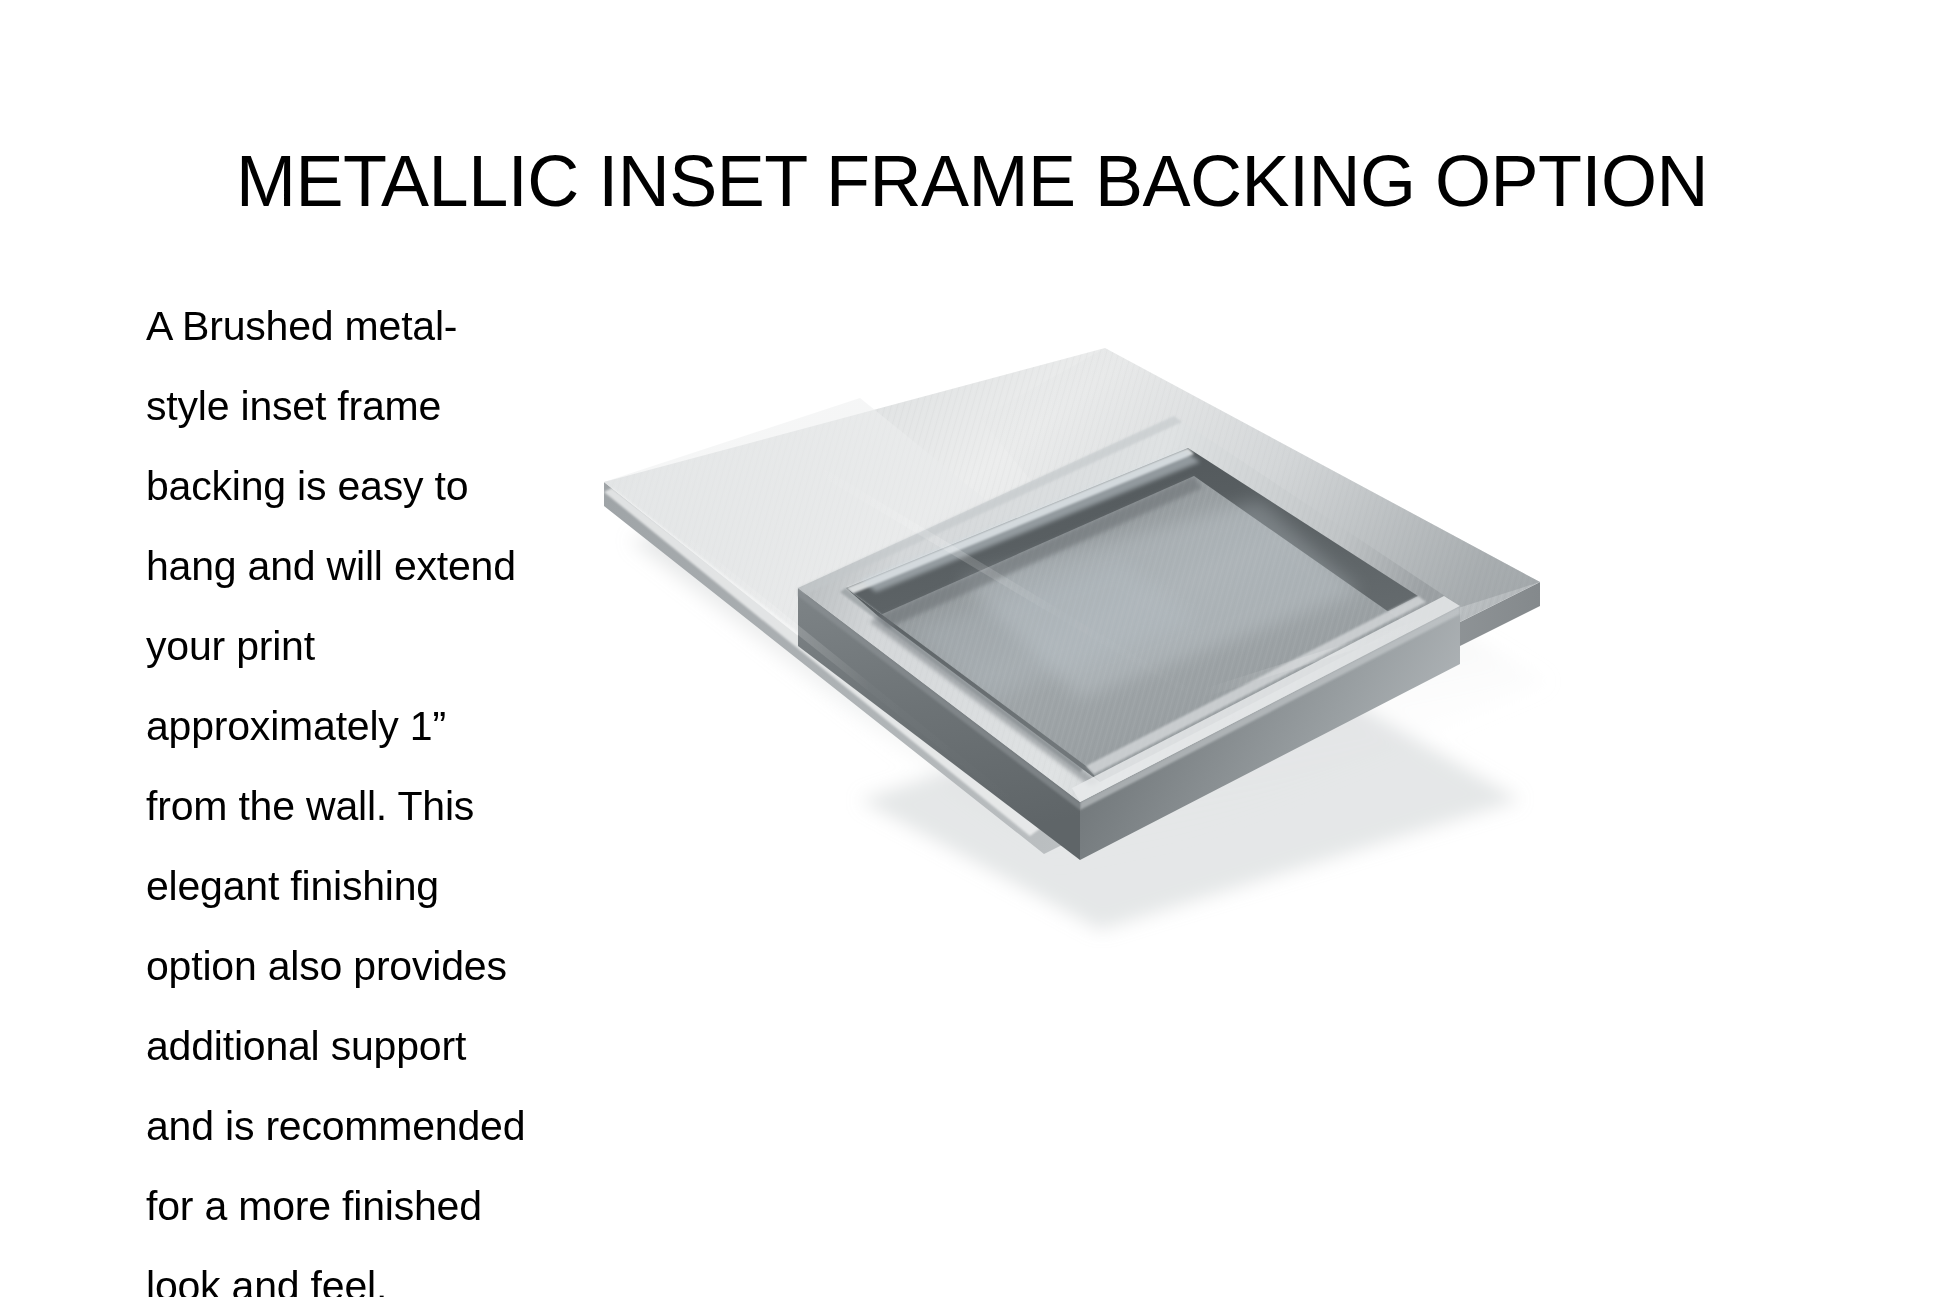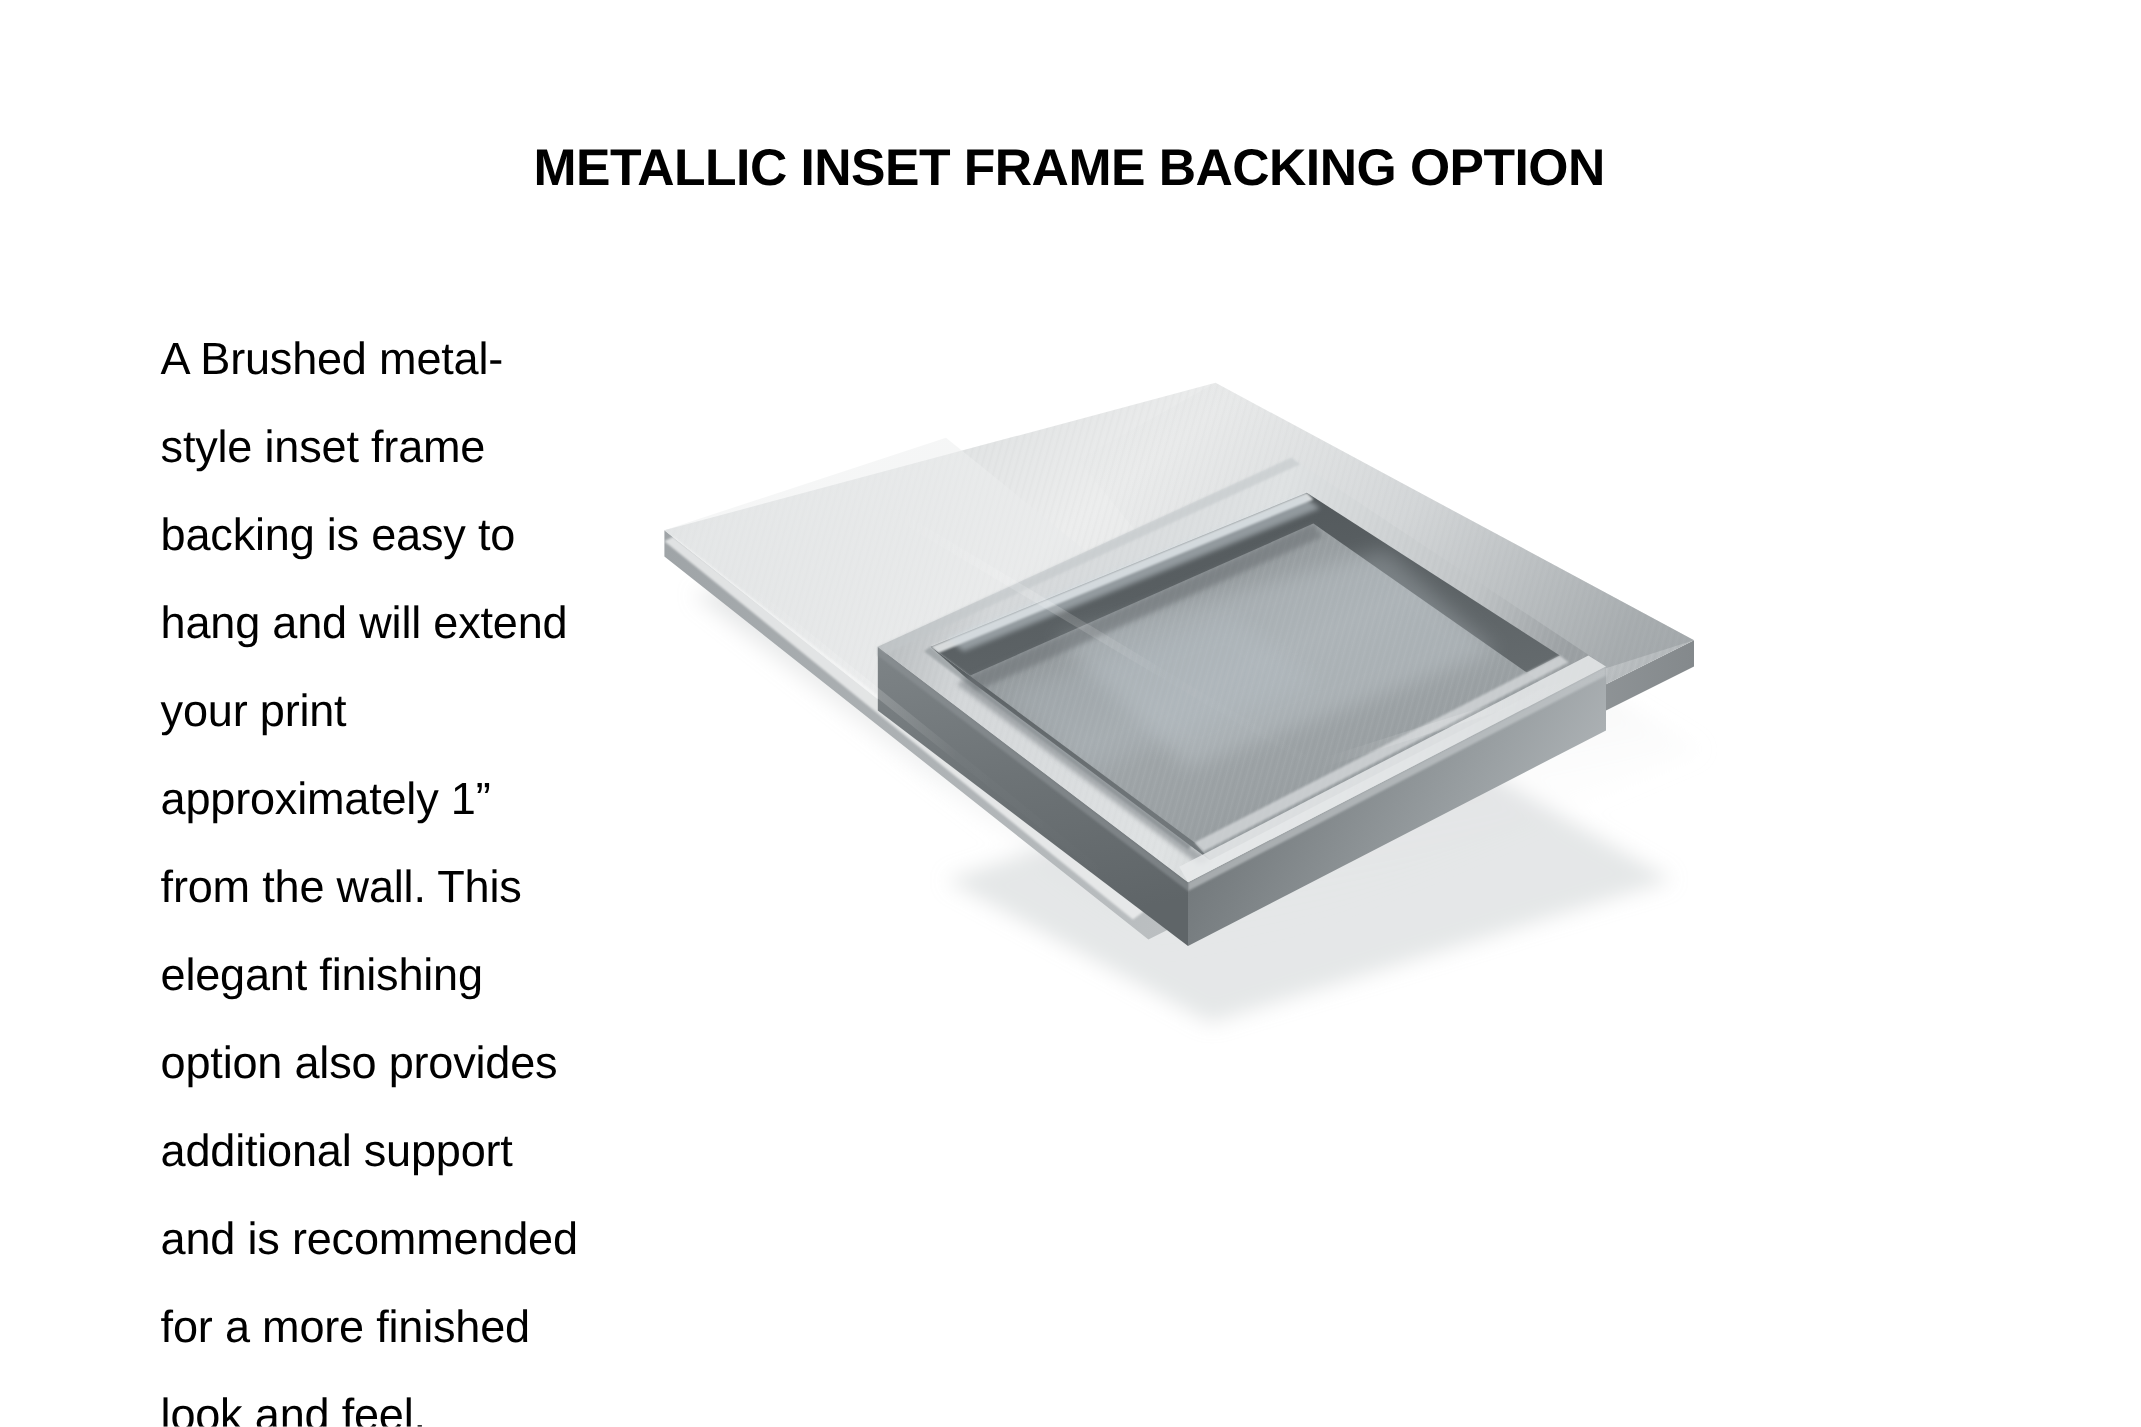--- a/index.html
+++ b/index.html
@@ -21,25 +21,25 @@
     overflow: hidden;
   }
 
   
   #slide-title {
     position: absolute;
     left: 0;
     top: 96px;
     width: 1944px;
     text-align: center;
-    font-size: 47px;
+    font-size: 72px;
     line-height: 1.05;
     letter-spacing: -0.5px;
     color: #000000;
-    font-weight: 700;
+    font-weight: 400;
     white-space: nowrap;
   }
 
   
   #body-copy {
     position: absolute;
     left: 146px;
     top: 286px;
     width: 392px;
     font-size: 41px;

